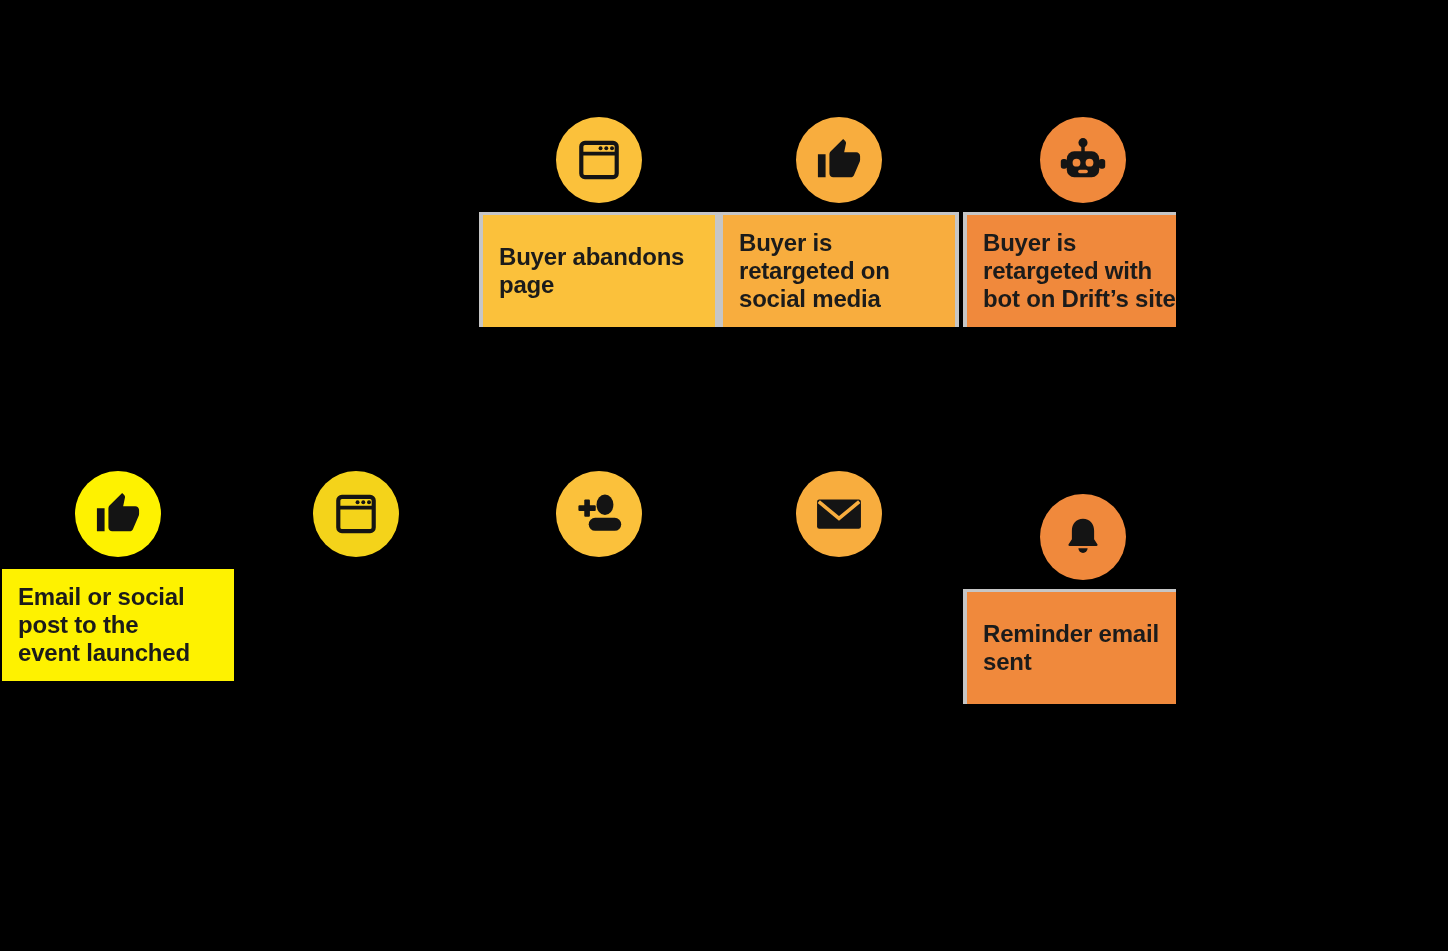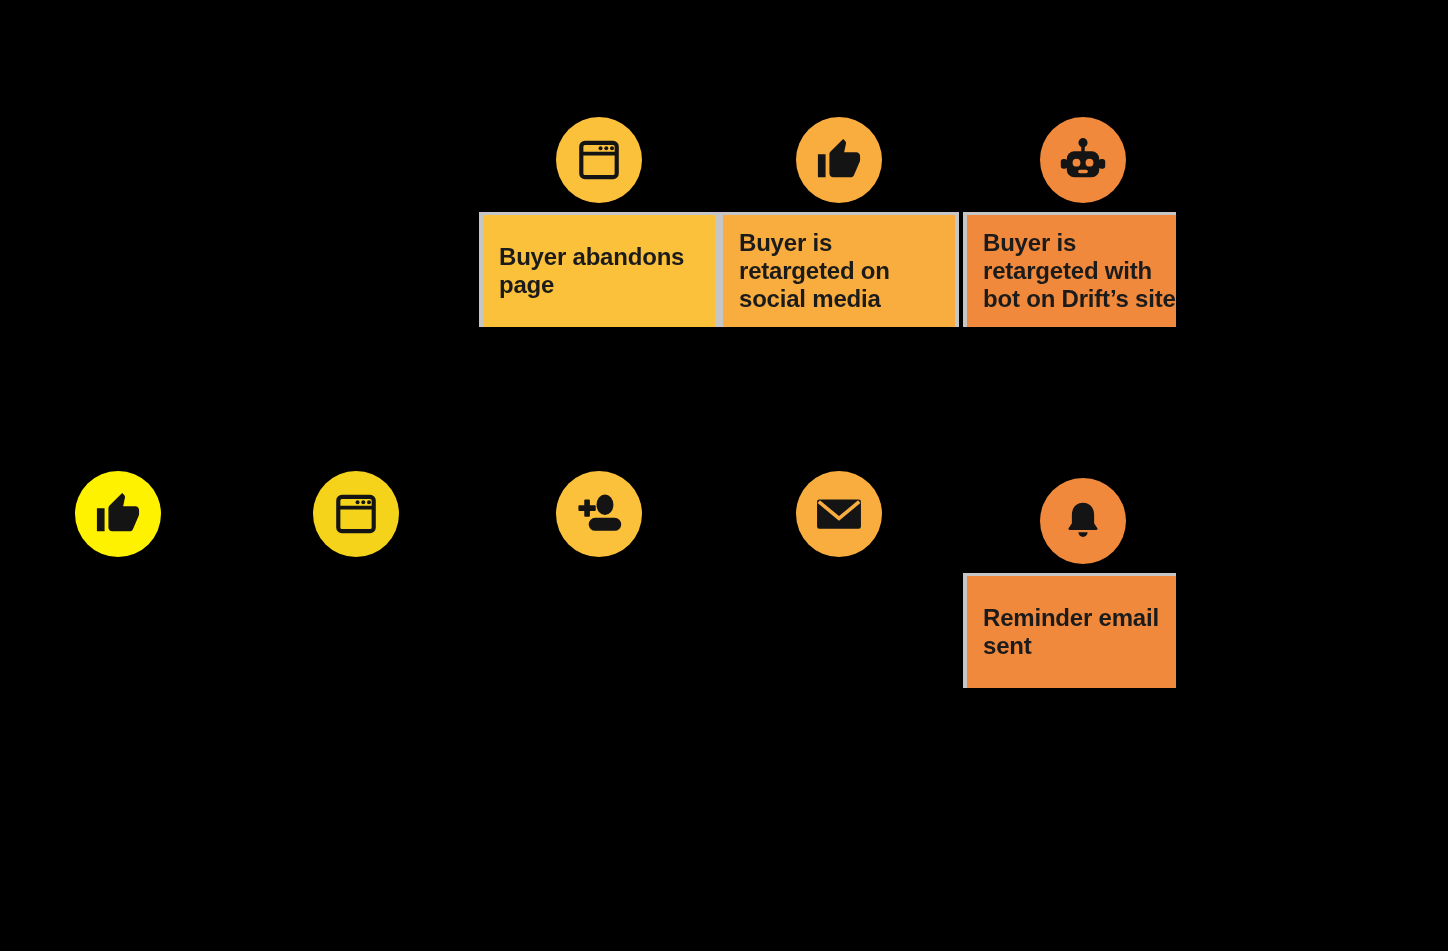--- a/index.html
+++ b/index.html
@@ -107,20 +107,27 @@
   </div>
 
   <div>
 
     <div class="step c-yellow" style="left:2px;top:471px">
       <div class="circle">
         <svg viewBox="0 0 24 24" width="46" height="46" fill="#141414">
           <path d="M1 21h4V9H1v12zm22-11c0-1.1-.9-2-2-2h-6.31l.95-4.57.03-.32c0-.41-.17-.79-.44-1.06L14.17 1 7.58 7.59C7.22 7.95 7 8.45 7 9v10c0 1.1.9 2 2 2h9c.83 0 1.54-.5 1.84-1.22l3.02-7.05c.09-.23.14-.47.14-.73v-2z"></path>
         </svg>
       </div>
+      <div class="boxwrap">
+        <div class="box">
+          <div class="label">Email or social
+post to the
+event launched</div>
+        </div>
+      </div>
     </div>
 
     <div class="step c-gold" style="left:240px;top:471px">
       <div class="circle">
         <svg viewBox="0 0 48 48" width="50" height="50">
           <rect x="7" y="7.5" width="34" height="33" rx="3.5" fill="none" stroke="#141414" stroke-width="4"></rect>
           <line x1="7" y1="17.8" x2="41" y2="17.8" stroke="#141414" stroke-width="3.6"></line>
           <circle cx="25.5" cy="12.8" r="1.9" fill="#141414"></circle>
           <circle cx="31" cy="12.8" r="1.9" fill="#141414"></circle>
           <circle cx="36.5" cy="12.8" r="1.9" fill="#141414"></circle>
@@ -141,21 +148,21 @@
 
     <div class="step c-amber-orange" style="left:723px;top:471px">
       <div class="circle">
         <svg viewBox="0 0 48 48" width="54" height="54">
           <rect x="4.5" y="11" width="39" height="26" rx="2" fill="#141414"></rect>
           <path d="M6 13 L24 28 L42 13" fill="none" stroke="var(--step-color)" stroke-width="3.2"></path>
         </svg>
       </div>
     </div>
 
-    <div class="step c-orange" style="left:967px;top:478px">
+    <div class="step c-orange" style="left:967px;top:494px">
       <div class="circle">
         <svg viewBox="0 0 48 48" width="46" height="46" fill="#141414">
           <path d="M24 5c-7.2 0-11.6 5.4-11.6 12.6v8.8L9 31.5c-.5.8.05 1.8.95 1.8h28.1c.9 0 1.45-1 .95-1.8l-3.4-5.1v-8.8C35.6 10.4 31.2 5 24 5z"></path>
           <path d="M19.2 35.8a4.8 4.8 0 0 0 9.6 0z"></path>
         </svg>
       </div>
       <div class="boxwrap gray">
         <div class="box">
           <div class="label">Reminder email
 sent</div>

